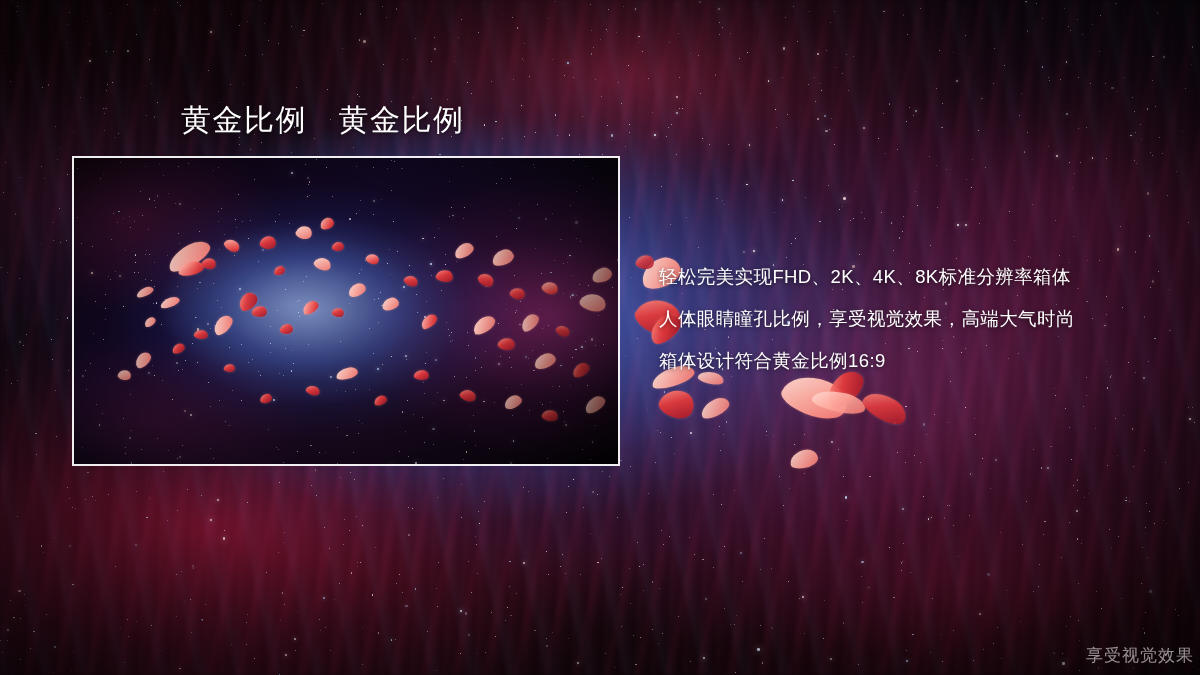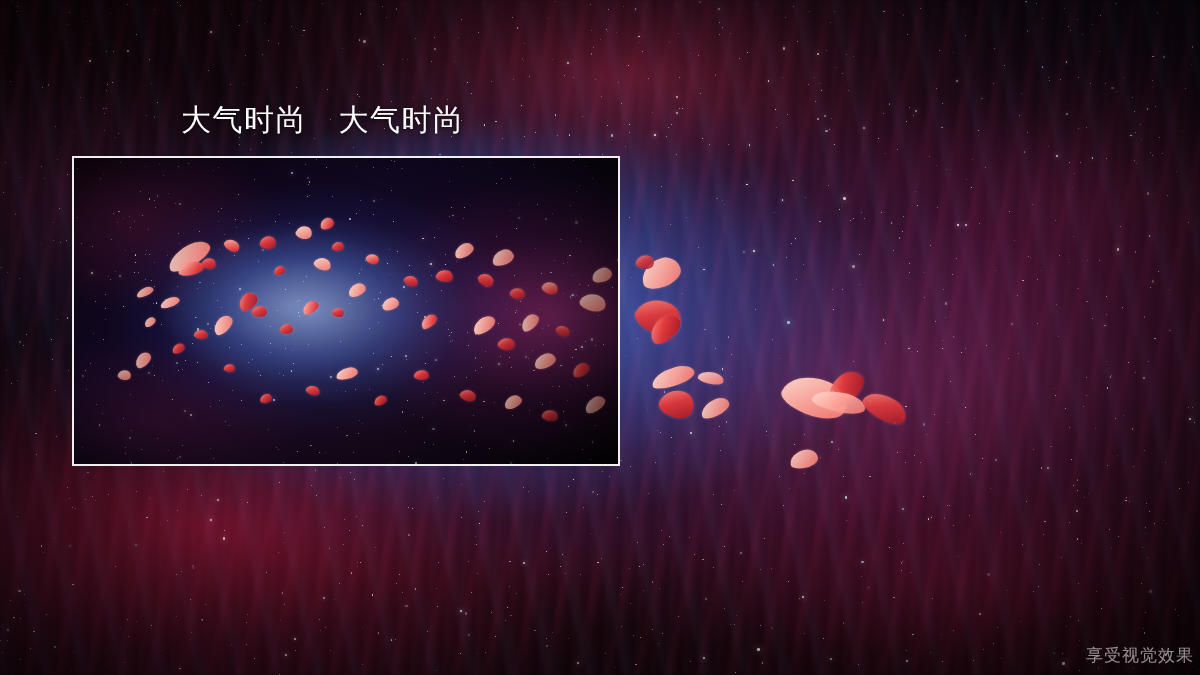--- a/index.html
+++ b/index.html
@@ -1787,18 +1787,23 @@
         <span class="petal lite" style="left:430px;top:238px;width:18px;height:12px;transform:rotate(-22deg);opacity:0.95;"></span>
         <span class="petal deep" style="left:468px;top:252px;width:16px;height:11px;transform:rotate(14deg);opacity:0.95;"></span>
         <span class="petal lite" style="left:510px;top:240px;width:22px;height:13px;transform:rotate(-30deg);opacity:0.95;"></span>
         <span class="petal deep" style="left:150px;top:206px;width:11px;height:8px;transform:rotate(12deg);opacity:0.95;"></span>
         <span class="petal lite" style="left:70px;top:160px;width:12px;height:8px;transform:rotate(-30deg);opacity:0.95;"></span>
         <span class="petal deep" style="left:258px;top:84px;width:12px;height:9px;transform:rotate(6deg);opacity:0.95;"></span>
       </div>
     <div class="frame-vignette"></div>
   </div>
 
-  <div id="slide-title">大气时尚　大气时尚</div>
+  <div id="slide-title">黄金比例　黄金比例</div>
 
+  <div id="body-text">
+    <div class="body-line">轻松完美实现FHD、2K、4K、8K标准分辨率箱体</div>
+    <div class="body-line">人体眼睛瞳孔比例，享受视觉效果，高端大气时尚</div>
+    <div class="body-line">箱体设计符合黄金比例16:9</div>
+  </div>
 
   <div id="watermark">享受视觉效果</div>
 
 </div>
 
 </body></html>

